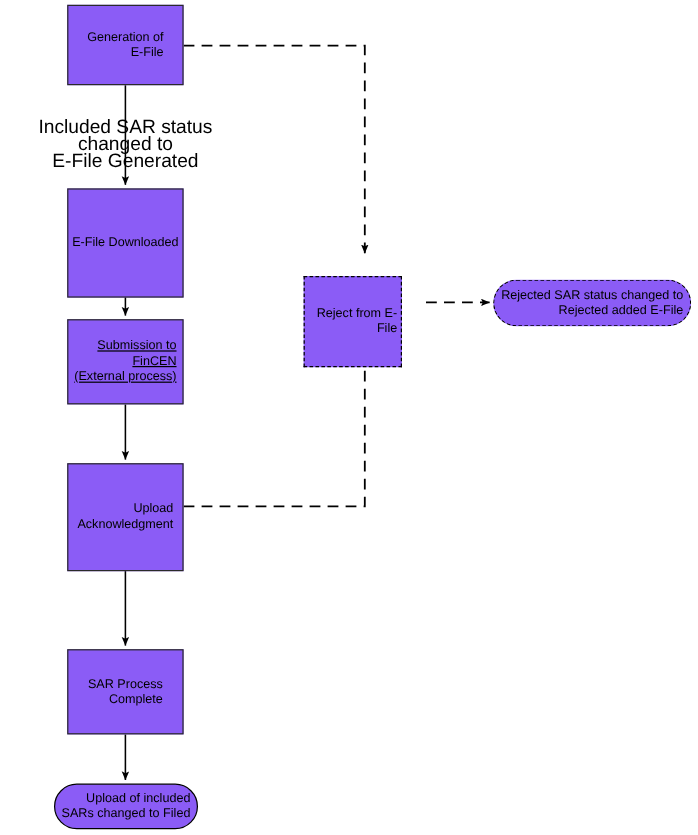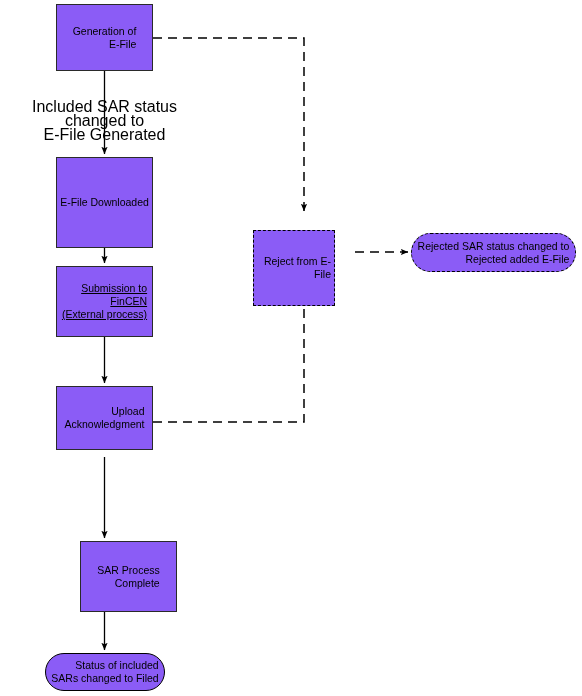--- a/index.html
+++ b/index.html
@@ -120,32 +120,32 @@
   <div class="node process" style="left:56px; top:157px; width:97px; height:91px;">
     <span class="node-text">E-File Downloaded</span>
   </div>
 
   <div class="node process" style="left:56px; top:266px; width:97px; height:71px;text-decoration:underline;">
     <span class="node-text">Submission to
 FinCEN
 (External process)</span>
   </div>
 
-  <div class="node process" style="left:56px; top:386px; width:97px; height:64px;">
+  <div class="node process" style="left:56px; top:386px; width:97px; height:90px;">
     <span class="node-text">Upload
 Acknowledgment</span>
   </div>
 
-  <div class="node process" style="left:56px; top:541px; width:97px; height:71px;margin-left:24px;">
+  <div class="node process" style="left:56px; top:541px; width:97px; height:71px;">
     <span class="node-text">SAR Process
 Complete</span>
   </div>
 
   <div class="node terminal" style="left:45px; top:653px; width:120px; height:38px;">
-    <span class="node-text">Status of included
+    <span class="node-text">Upload of included
 SARs changed to Filed</span>
   </div>
 
   <div class="node process-dashed" style="left:253px; top:230px; width:82px; height:76px;">
     <span class="node-text">Reject from E-File</span>
   </div>
 
   <div class="node terminal-dashed" style="left:411px; top:233px; width:165px; height:39px;">
     <span class="node-text">Rejected SAR status changed to
 Rejected added E-File</span>

